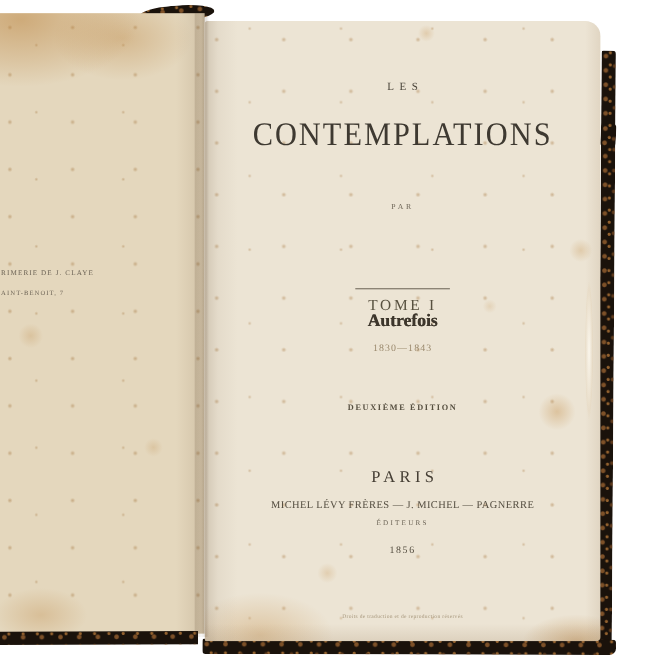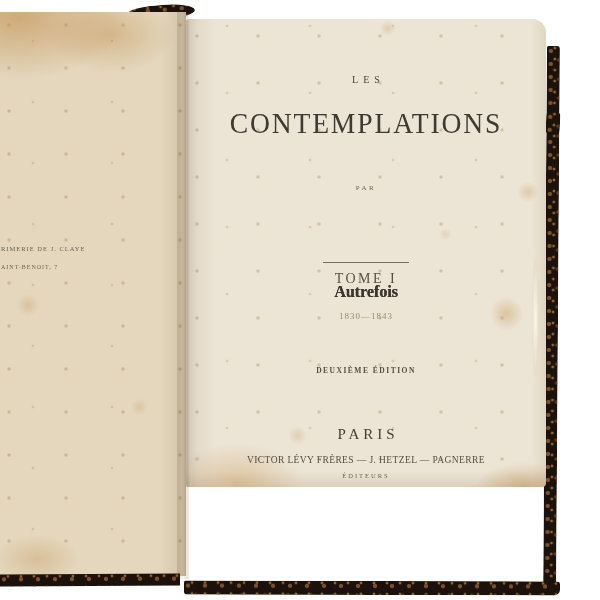--- a/index.html
+++ b/index.html
@@ -27,21 +27,21 @@
       radial-gradient(ellipse 150px 85px at 10% 1%, rgba(188,134,66,.55), rgba(188,134,66,.22) 45%, rgba(188,134,66,0) 72%),
       radial-gradient(ellipse 90px 55px at 60% 4%, rgba(188,134,66,.38), rgba(188,134,66,0) 70%),
       radial-gradient(circle 16px at 15% 52%, rgba(188,134,66,.25), rgba(188,134,66,0) 70%),
       radial-gradient(circle 12px at 75% 70%, rgba(188,134,66,.22), rgba(188,134,66,0) 70%),
       radial-gradient(ellipse 60px 35px at 20% 97%, rgba(188,134,66,.30), rgba(188,134,66,0) 70%),
       radial-gradient(circle 1.4px at 9px 13px, rgba(165,120,65,.5), rgba(165,120,65,0) 2.4px),
       radial-gradient(circle 1px at 33px 29px, rgba(165,120,65,.42), rgba(165,120,65,0) 1.8px);
     background-repeat:no-repeat,no-repeat,no-repeat,no-repeat,no-repeat,no-repeat,repeat,repeat;
     background-size:auto,auto,auto,auto,auto,auto,57px 43px,79px 61px;}
 
-  .right-page{position:absolute;left:186px;top:19px;width:360px;height:468px;overflow:hidden;
+  .right-page{position:absolute;left:186px;top:19px;width:360px;height:564px;overflow:hidden;
     border-radius:3px 14px 4px 2px;
     background-color:#ece4d4;
     background-image:
       linear-gradient(to right, rgba(99,74,43,.20), rgba(99,74,43,.06) 12px, rgba(99,74,43,0) 30px),
       linear-gradient(to top, rgba(130,95,55,.14), rgba(130,95,55,0) 16px),
       linear-gradient(to left, rgba(140,105,65,.12), rgba(140,105,65,0) 14px),
       radial-gradient(ellipse 95px 55px at 14% 99%, rgba(199,150,85,.40), rgba(199,150,85,0) 70%),
       radial-gradient(circle 24px at 89% 63%, rgba(199,150,85,.42), rgba(199,150,85,0) 70%),
       radial-gradient(circle 15px at 95% 37%, rgba(199,150,85,.32), rgba(199,150,85,0) 70%),
       radial-gradient(ellipse 70px 35px at 94% 100%, rgba(186,134,70,.45), rgba(186,134,70,0) 70%),
@@ -103,21 +103,21 @@
   <div class="right-page">
     <div class="t series">LES</div>
     <div class="t title">CONTEMPLATIONS</div>
     <div class="t par">PAR</div>
     <div class="rule"></div>
     <div class="t tome">TOME I</div>
     <div class="t vtitle">Autrefois</div>
     <div class="t dates">1830—1843</div>
     <div class="t edition">DEUXIÈME ÉDITION</div>
     <div class="t city">PARIS</div>
-    <div class="t pubs">VICTOR LÉVY FRÈRES — J. HETZEL — PAGNERRE</div>
+    <div class="t pubs">MICHEL LÉVY FRÈRES — J. MICHEL — PAGNERRE</div>
     <div class="t role">ÉDITEURS</div>
     <div class="t year">1856</div>
     <div class="t rights">Droits de traduction et de reproduction réservés</div>
     <div class="fore-edge"></div>
   </div>
 
   <div class="gutter"></div>
 
 </div>
 

